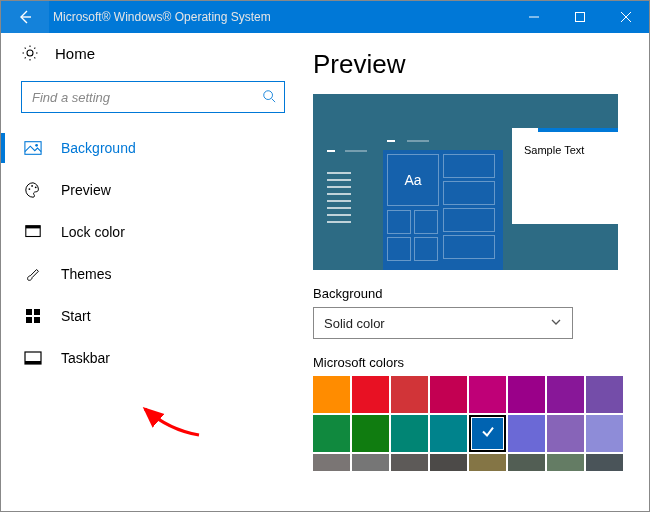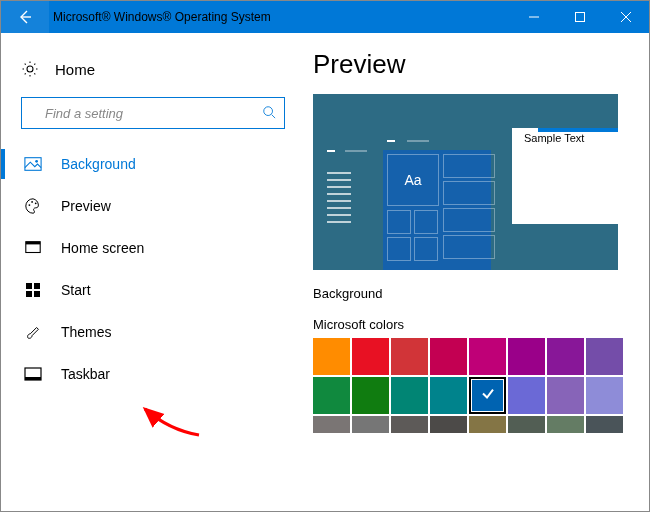--- a/index.html
+++ b/index.html
@@ -11,57 +11,56 @@
     color:#000;
     background:#fff;
     border:1px solid #888;
     overflow:hidden;
     position:relative;
   }
   
   .titlebar {
     height:32px;
     background:#0078d7;
-    color:#000000;
+    color:#e5e5e5;
     display:flex;
     align-items:center;
   }
   .back-btn {
     width:48px; height:32px;
     display:flex; align-items:center; justify-content:center;
     background:rgba(255,255,255,0.08);
   }
   .title-text { font-size:12px; margin-left:4px; flex:1; }
   .win-btns { display:flex; }
   .win-btn { width:46px; height:32px; display:flex; align-items:center; justify-content:center; }
   .win-btn svg { display:block; }
 
   .content { display:flex; height:calc(100% - 32px); }
-  .sidebar { width:300px; padding:16px 4px 0 20px; }
+  .sidebar { width:300px; padding:0 4px 0 20px; }
   .home-row {
     display:flex; align-items:center; gap:16px;
     height:40px;
     font-size:15px;
   }
   .home-row .gear svg { display:block; }
   .search-box {
     margin:8px 12px 14px 0;
     height:32px;
     border:1px solid #0078d7;
     display:flex; align-items:center;
     padding:0 8px;
     color:#777;
     position:relative;
   }
   .search-box input {
     border:none; outline:none; flex:1; font-size:13px;
     color:#444;
     font-style:italic;
     background:transparent;
-    margin-left:13px;
   }
   .search-box input::placeholder { color:#888; font-style:italic; }
   .search-icon { color:#0078d7; font-size:12px; }
   .section-label { color:#6a6a6a; font-size:13px; margin:6px 0 10px 0; }
   .nav-list { margin:0; padding:0; list-style:none; }
   .nav-item {
     display:flex; align-items:center; gap:18px;
     height:42px;
     padding-left:2px;
     font-size:14px;
@@ -87,21 +86,21 @@
   .pv-left {
     position:absolute; left:12px; bottom:0;
     width:48px; height:120px;
   }
   .pv-left .bar-top { position:absolute; top:0; left:2px; width:8px; height:2px; background:#fff; }
   .pv-left .bar-top2 { position:absolute; top:0; left:20px; width:22px; height:2px; background:rgba(255,255,255,0.35); }
   .pv-left .lines { position:absolute; top:22px; left:2px; }
   .pv-left .lines div { width:24px; height:2px; background:rgba(255,255,255,0.7); margin-bottom:5px; }
   .pv-tiles {
     position:absolute; left:70px; bottom:0;
-    width:108px; height:120px;
+    width:120px; height:120px;
     background:#1561ac;
   }
   .pv-tiles .grid1 { position:absolute; left:4px; top:4px; width:52px; height:52px; border:1px solid rgba(255,255,255,0.35); }
   .pv-tiles .grid1 .aa { position:absolute; left:0; top:0; right:0; bottom:0; display:flex; align-items:center; justify-content:center; color:#fff; font-size:14px; }
   .pv-tiles .subtiles { position:absolute; left:4px; top:60px; width:52px; height:52px; }
   .pv-tiles .subtiles div { position:absolute; border:1px solid rgba(255,255,255,0.35); }
   .pv-tiles .t1 { left:0; top:0; width:24px; height:24px; }
   .pv-tiles .t2 { left:27px; top:0; width:24px; height:24px; }
   .pv-tiles .t3 { left:0; top:27px; width:24px; height:24px; }
   .pv-tiles .t4 { left:27px; top:27px; width:24px; height:24px; }
@@ -113,21 +112,21 @@
   .pv-window {
     position:absolute; right:0; top:34px;
     width:106px; height:96px;
     background:#fff;
     border-top:4px solid #0078d7;
   }
   .pv-window .active-tab {
     position:absolute; top:-4px; left:0; width:26px; height:4px; background:#fff;
   }
   .pv-window .sample {
-    padding:0 0 0 12px; font-size:11px; color:#000;
+    padding:12px 0 0 12px; font-size:11px; color:#000;
   }
 
   .sublabel { font-size:13px; margin:16px 0 6px 0; }
   .dropdown {
     width:260px; height:32px;
     border:1px solid #888;
     display:flex; align-items:center; justify-content:space-between;
     padding:0 10px;
     font-size:13px; color:#222;
     background:#fff;
@@ -228,40 +227,40 @@
         </span>
         <span>Preview</span>
       </li>
       <li class="nav-item">
         <span class="nav-icon">
           <svg width="18" height="18" viewBox="0 0 20 20">
               <rect x="2" y="3" width="16" height="12" stroke="#000" fill="none" stroke-width="1.2"></rect>
               <rect x="2" y="3" width="16" height="3" fill="#000"></rect>
             </svg>
         </span>
-        <span>Home screen</span>
+        <span>Lock color</span>
+      </li>
+      <li class="nav-item">
+        <span class="nav-icon">
+          <svg width="18" height="18" viewBox="0 0 20 20">
+              <path d="M4 15c0-2 2-3 3-3l7-7 2 2-7 7c0 1-1 3-3 3s-2-1-2-2z" stroke="#000" fill="none" stroke-width="1.1"></path>
+            </svg>
+        </span>
+        <span>Themes</span>
       </li>
       <li class="nav-item">
         <span class="nav-icon">
           <svg width="16" height="16" viewBox="0 0 16 16">
               <rect x="1" y="1" width="6" height="6" fill="#000"></rect>
               <rect x="9" y="1" width="6" height="6" fill="#000"></rect>
               <rect x="1" y="9" width="6" height="6" fill="#000"></rect>
               <rect x="9" y="9" width="6" height="6" fill="#000"></rect>
             </svg>
         </span>
         <span>Start</span>
-      </li>
-      <li class="nav-item">
-        <span class="nav-icon">
-          <svg width="18" height="18" viewBox="0 0 20 20">
-              <path d="M4 15c0-2 2-3 3-3l7-7 2 2-7 7c0 1-1 3-3 3s-2-1-2-2z" stroke="#000" fill="none" stroke-width="1.1"></path>
-            </svg>
-        </span>
-        <span>Themes</span>
       </li>
       <li class="nav-item">
         <span class="nav-icon">
           <svg width="18" height="14" viewBox="0 0 18 14">
               <rect x="1" y="1" width="16" height="12" stroke="#000" fill="none" stroke-width="1.2"></rect>
               <rect x="1" y="10" width="16" height="3" fill="#000"></rect>
             </svg>
         </span>
         <span>Taskbar</span>
       </li>
@@ -305,20 +304,28 @@
             <div class="r"></div>
           </div>
       </div>
       <div class="pv-window">
         <div class="active-tab"></div>
         <div class="sample">Sample Text</div>
       </div>
     </div>
 
     <div class="sublabel">Background</div>
+    <div class="dropdown">
+      <span>Solid color</span>
+      <span class="chev">
+        <svg width="12" height="12" viewBox="0 0 12 12">
+            <path d="M2 4 L6 8 L10 4" stroke="#555" fill="none" stroke-width="1.3"></path>
+          </svg>
+      </span>
+    </div>
 
     <div class="sublabel">Microsoft colors</div>
     <div class="swatches" id="swatch-container">
         <div class="swatch-row">
           <div class="swatch" style="background: rgb(255, 140, 0);"></div>
           <div class="swatch" style="background: rgb(232, 17, 35);"></div>
           <div class="swatch" style="background: rgb(209, 52, 56);"></div>
           <div class="swatch" style="background: rgb(195, 0, 82);"></div>
           <div class="swatch" style="background: rgb(191, 0, 119);"></div>
           <div class="swatch" style="background: rgb(154, 0, 137);"></div>

